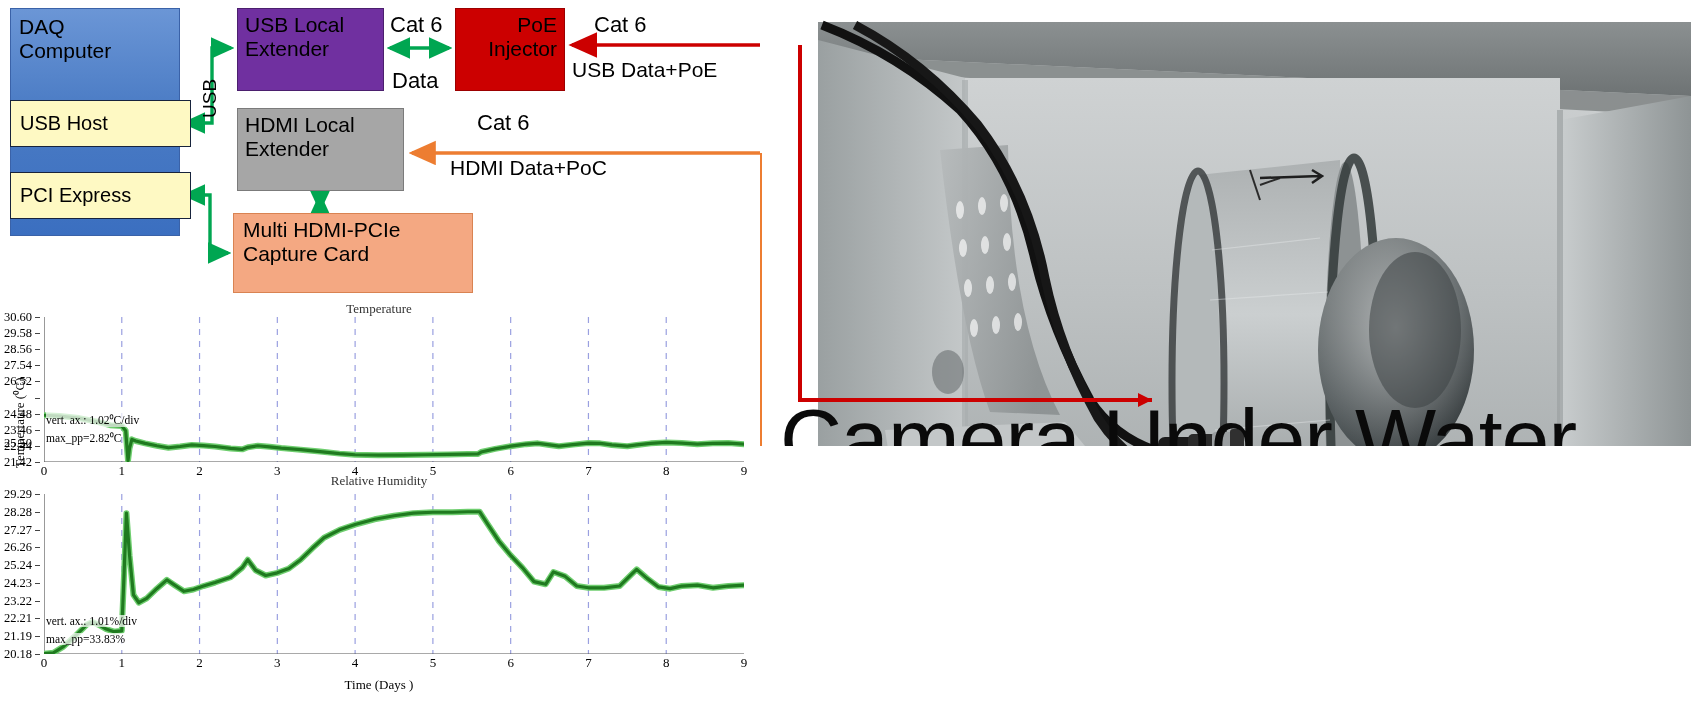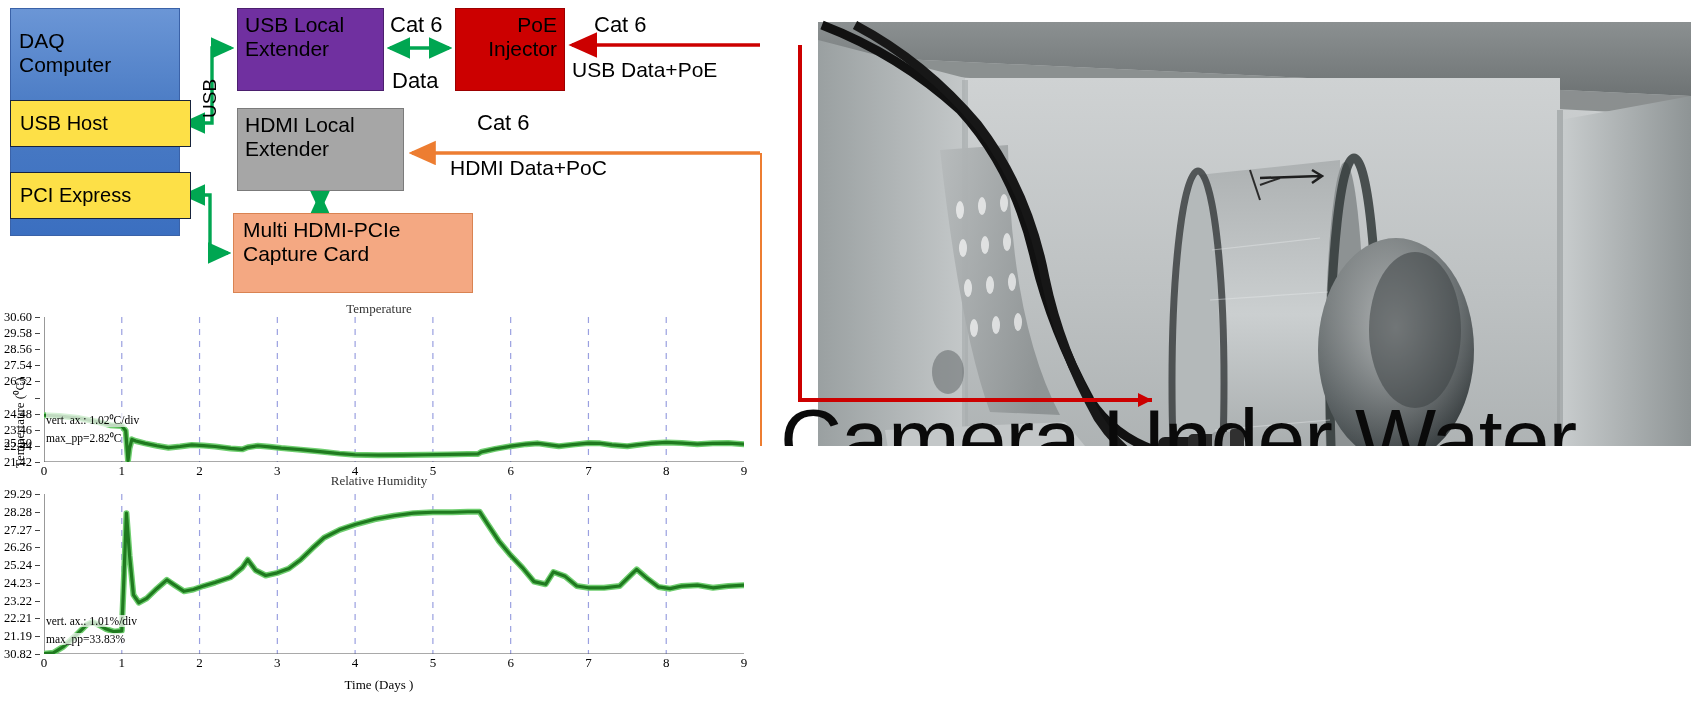--- a/index.html
+++ b/index.html
@@ -10,22 +10,22 @@
   .abs{position:absolute;}
   .box{position:absolute;box-sizing:border-box;display:flex;flex-direction:column;
        justify-content:flex-start;align-items:flex-start;color:#000;line-height:1.12;}
   .box span{display:block;}
 
   
   #diagram{position:absolute;left:0;top:0;width:760px;height:300px;}
 
   .daq{left:10px;top:8px;width:170px;height:228px;
        background:linear-gradient(180deg,#6b96d6 0%,#4a7bc4 45%,#3b6fc0 100%);
-       border:1px solid #3a62a8;padding:20px 8px;font-size:21px;}
-  .subblk{position:absolute;background:#fde047;border:1px solid #17233c;
+       border:1px solid #3a62a8;padding:6px 8px;font-size:21px;}
+  .subblk{position:absolute;background:#fef9c3;border:1px solid #17233c;
           color:#000;font-size:20px;display:flex;align-items:center;padding-left:9px;}
   .usbhost{left:10px;top:100px;width:170px;height:45px;}
   .pcie{left:10px;top:172px;width:170px;height:45px;}
 
   .usblocal{left:237px;top:8px;width:147px;height:83px;background:#7030a0;
             border:1px solid #4b1f6e;padding:4px 7px;font-size:21px;color:#000;}
   .poe{left:455px;top:8px;width:110px;height:83px;background:#cc0000;
        border:1px solid #9c0000;padding:4px 7px;font-size:21px;color:#000;align-items:flex-end;}
   .hdmilocal{left:237px;top:108px;width:167px;height:83px;background:#a6a6a6;
              border:1px solid #7b7b7b;padding:4px 7px;font-size:21px;color:#000;}
@@ -205,21 +205,21 @@
         <div class="ytick" style="top: 81.1111px; right: 12px;">25.24</div>
         <div style="position: absolute; right: 4px; width: 5px; height: 1px; background: rgb(68, 68, 68); top: 81.1111px;"></div>
         <div class="ytick" style="top: 98.8889px; right: 12px;">24.23</div>
         <div style="position: absolute; right: 4px; width: 5px; height: 1px; background: rgb(68, 68, 68); top: 98.8889px;"></div>
         <div class="ytick" style="top: 116.667px; right: 12px;">23.22</div>
         <div style="position: absolute; right: 4px; width: 5px; height: 1px; background: rgb(68, 68, 68); top: 116.667px;"></div>
         <div class="ytick" style="top: 134.444px; right: 12px;">22.21</div>
         <div style="position: absolute; right: 4px; width: 5px; height: 1px; background: rgb(68, 68, 68); top: 134.444px;"></div>
         <div class="ytick" style="top: 152.222px; right: 12px;">21.19</div>
         <div style="position: absolute; right: 4px; width: 5px; height: 1px; background: rgb(68, 68, 68); top: 152.222px;"></div>
-        <div class="ytick" style="top: 170px; right: 12px;">30.82</div>
+        <div class="ytick" style="top: 170px; right: 12px;">20.18</div>
         <div style="position: absolute; right: 4px; width: 5px; height: 1px; background: rgb(68, 68, 68); top: 170px;"></div>
       </div>
     <div class="abs" id="hum-plot" style="left:44px;top:22px;width:700px;height:160px;">
         <svg width="700" height="160" class="plotsvg">
           <line x1="77.77777777777777" x2="77.77777777777777" y1="0" y2="160" stroke="#9aa0e0" stroke-width="1.2" stroke-dasharray="6,6"></line>
           <line x1="155.55555555555554" x2="155.55555555555554" y1="0" y2="160" stroke="#9aa0e0" stroke-width="1.2" stroke-dasharray="6,6"></line>
           <line x1="233.33333333333331" x2="233.33333333333331" y1="0" y2="160" stroke="#9aa0e0" stroke-width="1.2" stroke-dasharray="6,6"></line>
           <line x1="311.1111111111111" x2="311.1111111111111" y1="0" y2="160" stroke="#9aa0e0" stroke-width="1.2" stroke-dasharray="6,6"></line>
           <line x1="388.8888888888889" x2="388.8888888888889" y1="0" y2="160" stroke="#9aa0e0" stroke-width="1.2" stroke-dasharray="6,6"></line>
           <line x1="466.66666666666663" x2="466.66666666666663" y1="0" y2="160" stroke="#9aa0e0" stroke-width="1.2" stroke-dasharray="6,6"></line>

